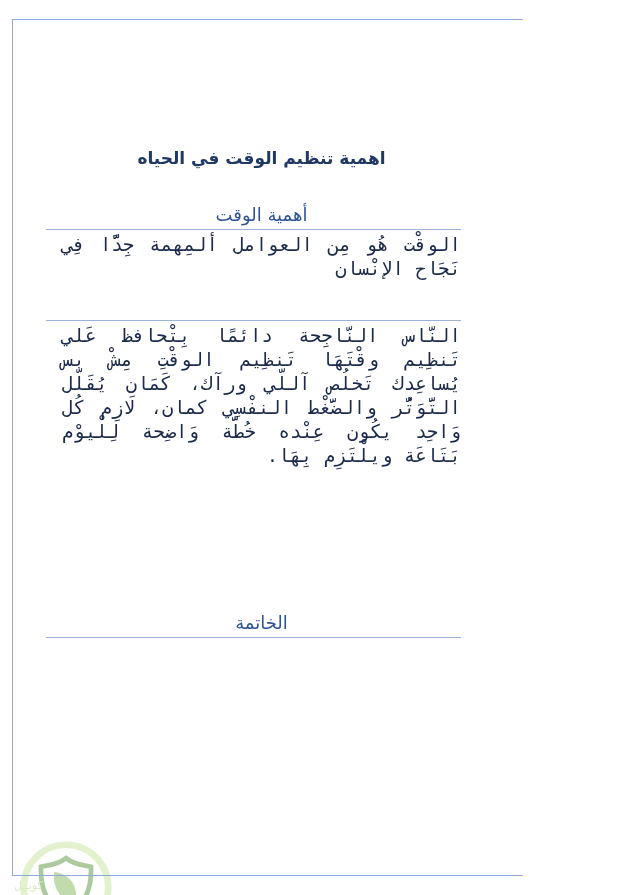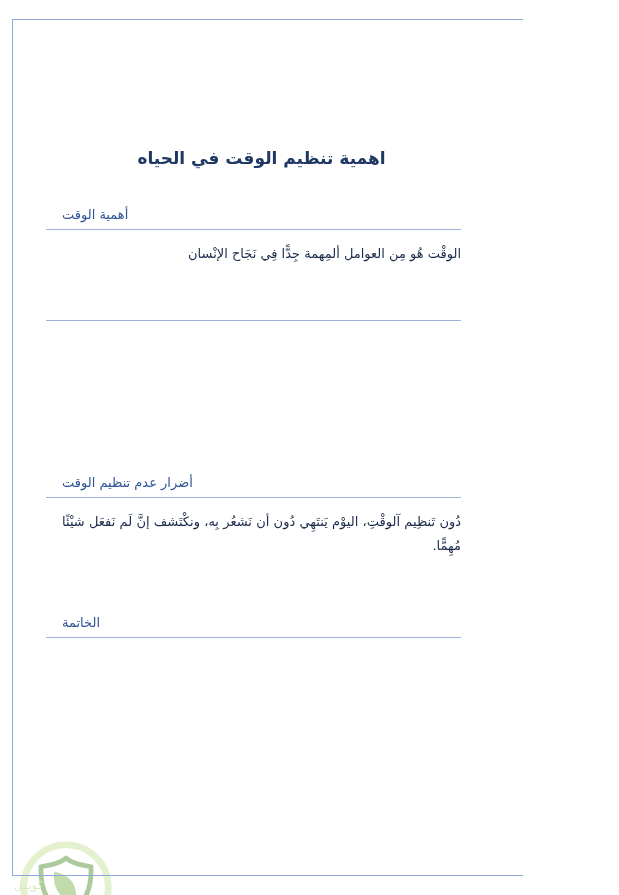--- a/index.html
+++ b/index.html
@@ -42,38 +42,39 @@
   .section{
     position:absolute;
     right:62px;left:62px;
     z-index:2;
   }
   .section-1{top:204px;}
   .section-2{top:317px;}
   .section-3{top:472px;}
   .section-4{top:612px;}
   .section-heading{
-    font-size:13px;
+    font-size:18px;
     line-height:22px;
     color:var(--heading-color);
-    text-align:left;
+    text-align:center;
   }
   .heading-rule{
     width:415px;
     height:0;
     border-top:1.5px solid var(--rule-color);
     margin-top:3px;
   }
   .section-body{
-    margin-top:12px;
-    font-size:13px;
+    margin-top:4px;
+    font-size:19px;
     line-height:24px;
     color:var(--body-color);
     text-align:justify;
     text-align-last:right;
+    font-family:Liberation Mono, monospace;
   }
   .watermark{
     position:absolute;
     left:14px;top:835px;
     width:110px;height:60px;
     z-index:1;
     opacity:0.55;
   }
   .watermark svg{position:absolute;left:4px;top:4px;}
   .watermark-label{
@@ -95,27 +96,23 @@
   <div class="doc-title">اهمية تنظيم الوقت في الحياه</div>
 
   <section class="section section-1">
     <div class="section-heading">أهمية الوقت</div>
     <div class="heading-rule"></div>
     <div class="section-body">الوقْت هُو مِن العوامل ألمِهمة جِدًّا فِي نَجَاح الإنْسان</div>
   </section>
 
   <section class="section section-2">
     <div class="heading-rule"></div>
+    <div class="section-body">النّاس النّاجِحة دائمًا بِتْحافظ عَلي تَنظِيم وقْتَهَا تَنظِيم الوقْتِ مِشْ بس يُساعِدك تَخلُص آللّي ورآك، كَمَان يُقَلّل التَّوَتُّر والضَّغْط النفْسِي كمان، لَازِم كُل وَاحِد يكُون عِنْده خُطَّة وَاضِحة لِلْيوْم بَتَاعَة ويلْتَزِم بِهَا.</div>
   </section>
 
-  <section class="section section-3">
-    <div class="section-heading">أضرار عدم تنظيم الوقت</div>
-    <div class="heading-rule"></div>
-    <div class="section-body">دُون تَنظِيم آلوقْتِ، اليوْم يَنتَهِي دُون أن نَشعُر بِه، ونكْتَشف إنَّ لَم نَفعَل شيْئًا مُهِمًّا.</div>
-  </section>
 
   <section class="section section-4">
     <div class="section-heading">الخاتمة</div>
     <div class="heading-rule"></div>
   </section>
 
   <div class="watermark">
     <svg width="96" height="96" viewBox="0 0 100 100">
       <circle cx="50" cy="50" r="44" fill="none" stroke="#CDE6A8" stroke-width="7"></circle>
       <path d="M50 20 C40 28 30 27 24 29 C23 52 30 68 50 81 C70 68 77 52 76 29 C70 27 60 28 50 20 Z" fill="#ffffff" stroke="#6AA050" stroke-width="5"></path>

